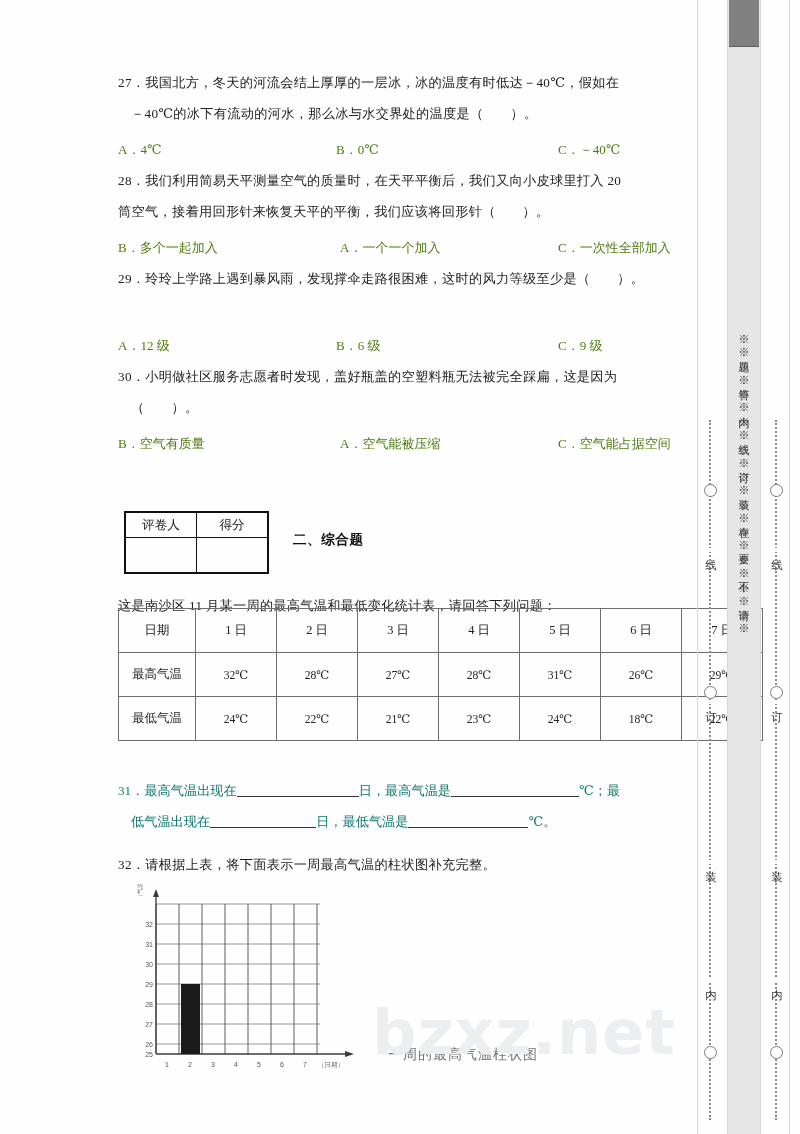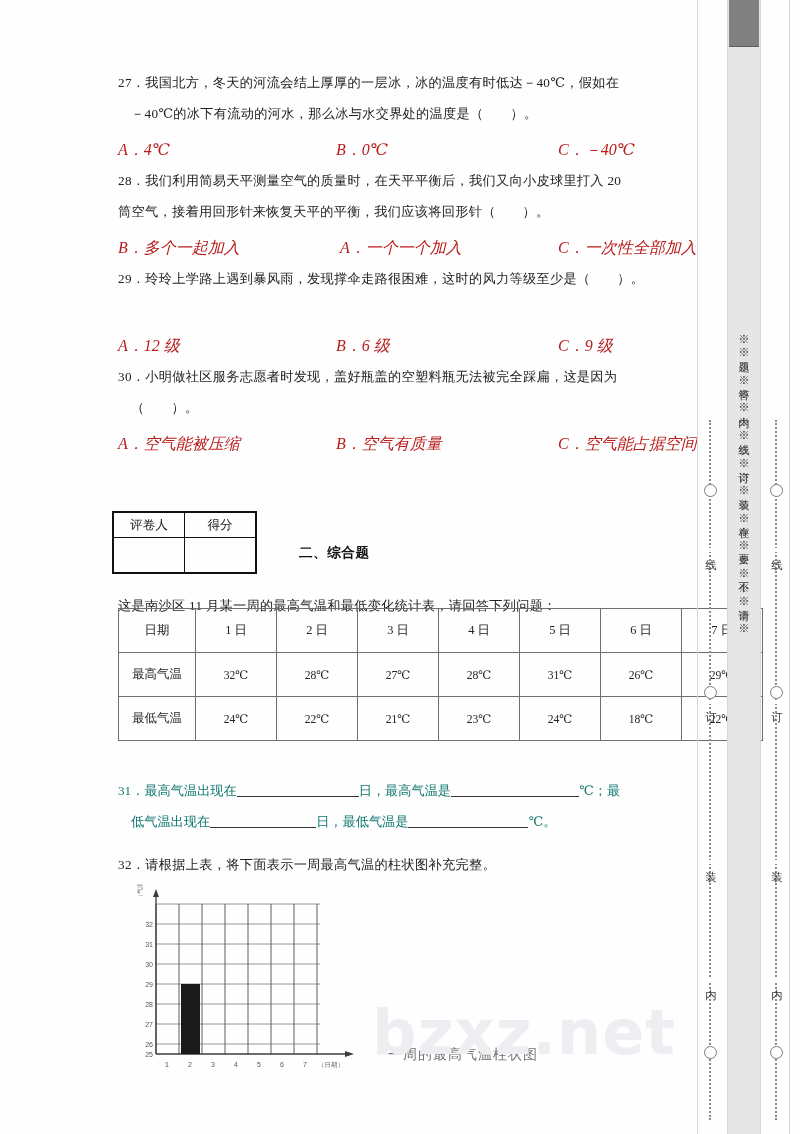--- a/index.html
+++ b/index.html
@@ -27,36 +27,35 @@
   .q{
     margin:0 0 5px 0;
     font-size:13.2px;
     line-height:31px;
     color:#222;
     letter-spacing:.3px;
   }
   .q .stem{display:block;}
   .opts{
     display:flex;
-    font-size:16px;
+    font-size:13px;
     line-height:31px;
-    color:#b91c1c;
-    font-style:italic;
+    color:#4d7c0f;
   }
   .opts .o{flex:0 0 auto;}
   .opts .o1{width:218px;}
   .opts .o2{width:222px;}
   .opts .o3{width:auto;}
   .spacer-line{height:31px;}
 
   
   .section-row{
     position:absolute;
-    left:112px;top:511px;
-    display:flex;align-items:center;gap:18px;
+    left:124px;top:511px;
+    display:flex;
   }
   .grader{
     border:2px solid #111;
     border-collapse:collapse;
     font-size:12.6px;
     color:#222;
   }
   .grader td{
     border:1.4px solid #111;
     width:70px;height:24px;
@@ -267,22 +266,22 @@
       <span class="o o1">A．12 级</span>
       <span class="o o2">B．6 级</span>
       <span class="o o3">C．9 级</span>
     </div>
 
     <div class="q">
       <span class="stem">30．小明做社区服务志愿者时发现，盖好瓶盖的空塑料瓶无法被完全踩扁，这是因为</span>
       <span class="stem" style="padding-left:13px;">（　　）。</span>
     </div>
     <div class="opts">
+      <span class="o o2">B．空气有质量</span>
       <span class="o o1">A．空气能被压缩</span>
-      <span class="o o2">B．空气有质量</span>
       <span class="o o3">C．空气能占据空间</span>
     </div>
 
   </div>
 
   <div class="section-row">
     <table class="grader">
       <tbody>
           <tr>
         <td>评卷人</td>

